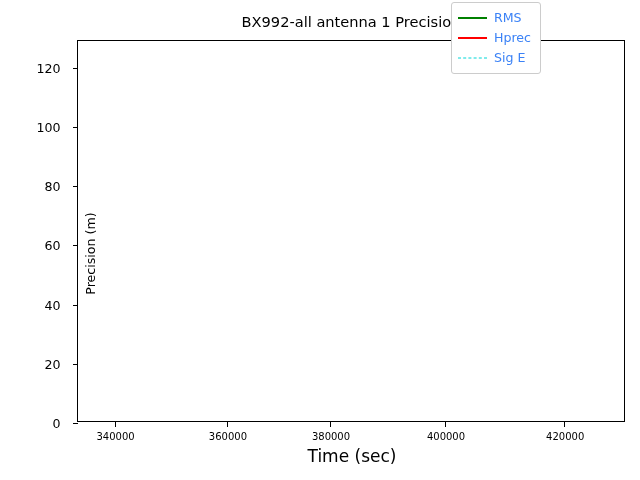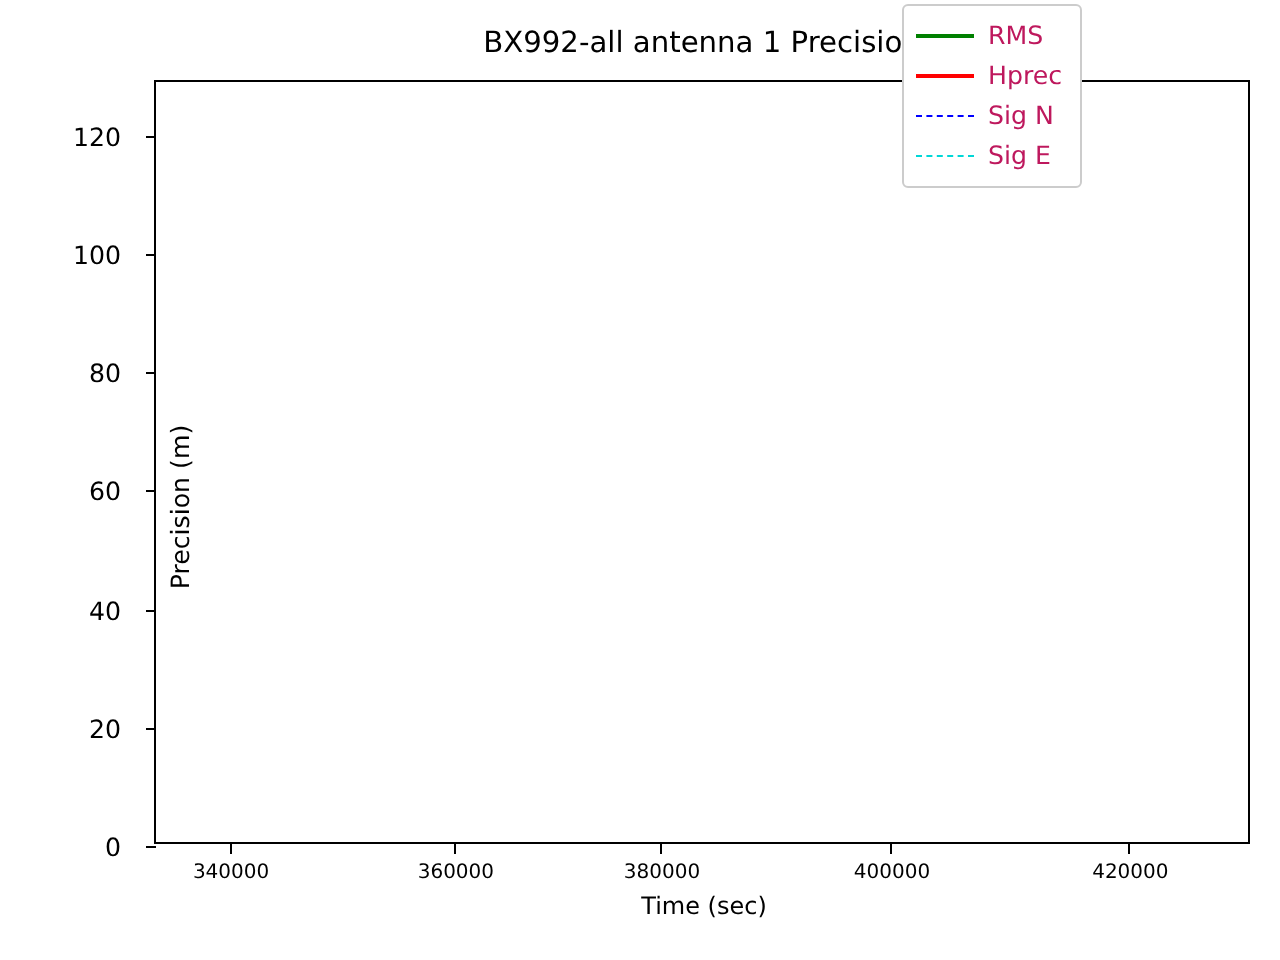--- a/index.html
+++ b/index.html
@@ -87,21 +87,21 @@
     text-align: center;
   }
 
   
   #x-axis-label {
     position: absolute;
     left: 0;
     top: 405px;
     width: 548px;
     text-align: center;
-    font-size: 12px;
+    font-size: 17px;
     white-space: nowrap;
   }
   .x-tick {
     position: absolute;
     top: 100%;
     height: 5.5px;
     width: 0;
     border-left: 1.1px solid #000000;
   }
   .x-tick-label {
@@ -143,21 +143,21 @@
     left: 0;
     top: 50%;
     width: 100%;
     height: 0;
     transform: translateY(-50%);
   }
   .legend-label {
     font-size: 12.6px;
     line-height: 16px;
     white-space: nowrap;
-    color: #be185d;
+    color: #3b82f6;
   }
 </style>
 </head>
 <body>
 
 <div id="figure">
 
   <div id="chart-title">BX992-all antenna 1 Precision</div>
 
   <div id="plot-area">
@@ -225,25 +225,19 @@
         <span class="legend-label">RMS</span>
       </div>
       <div class="legend-row">
         <span class="legend-swatch">
           <span class="bar" style="border-top: 2.2px solid rgb(255, 0, 0);"></span>
         </span>
         <span class="legend-label">Hprec</span>
       </div>
       <div class="legend-row">
         <span class="legend-swatch">
-          <span class="bar" style="border-top: 1.6px dashed rgb(0, 0, 255);"></span>
-        </span>
-        <span class="legend-label">Sig N</span>
-      </div>
-      <div class="legend-row">
-        <span class="legend-swatch">
           <span class="bar" style="border-top: 1.6px dashed rgb(0, 215, 215);"></span>
         </span>
         <span class="legend-label">Sig E</span>
       </div>
     </div>
 
 </div>
 
 </body></html>

